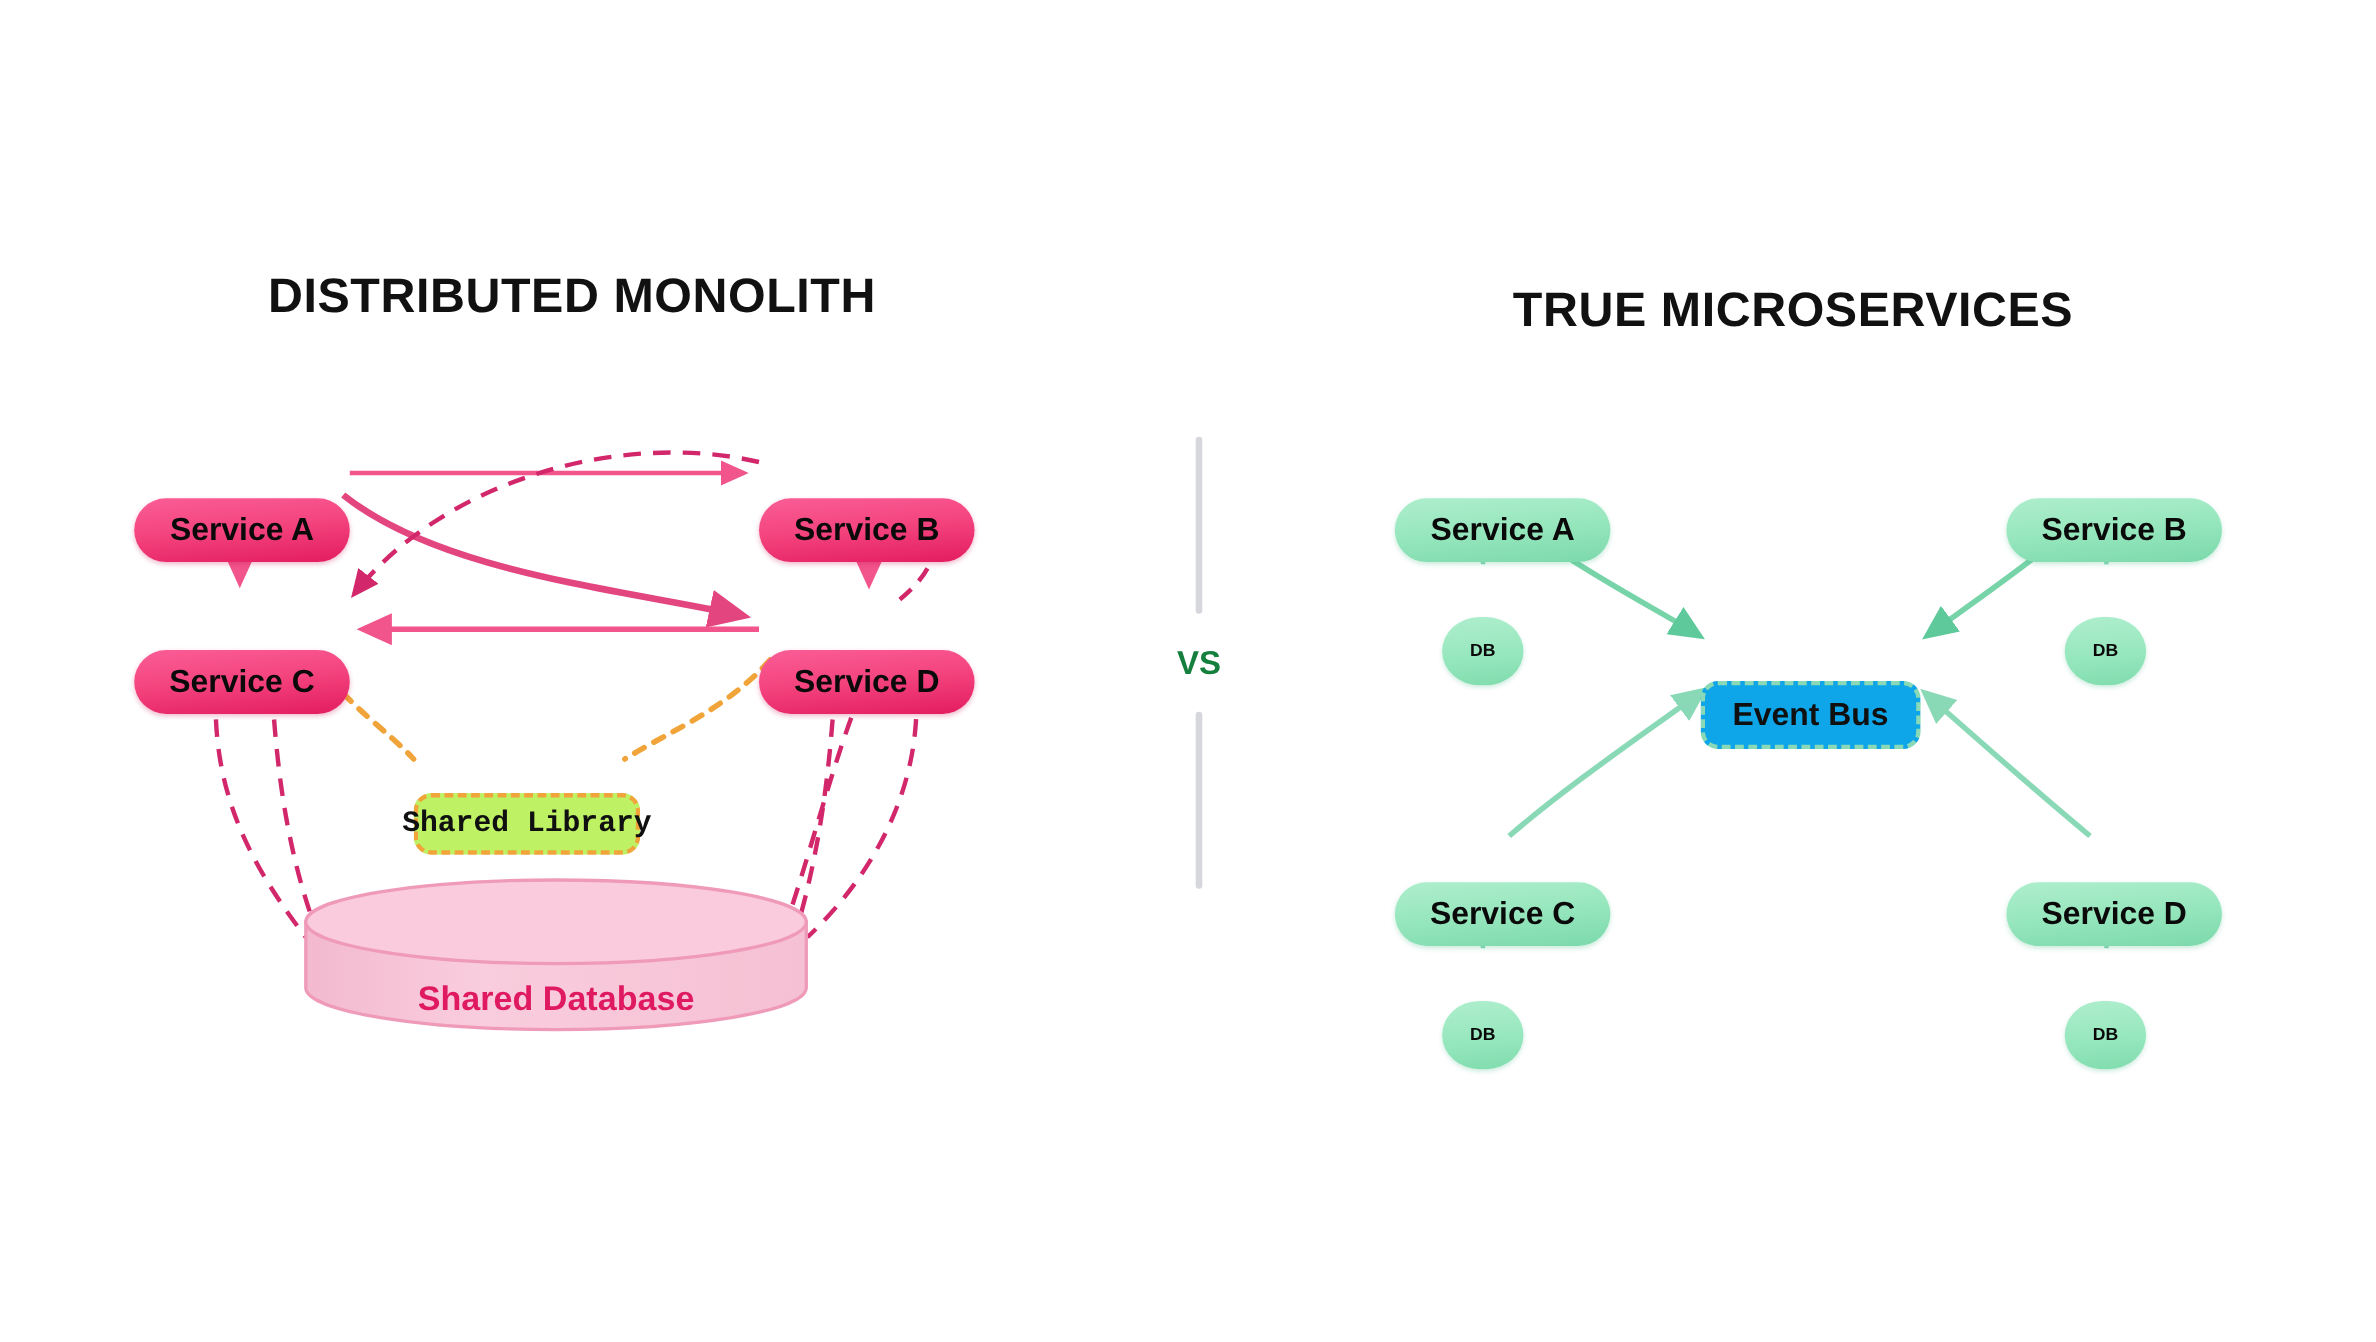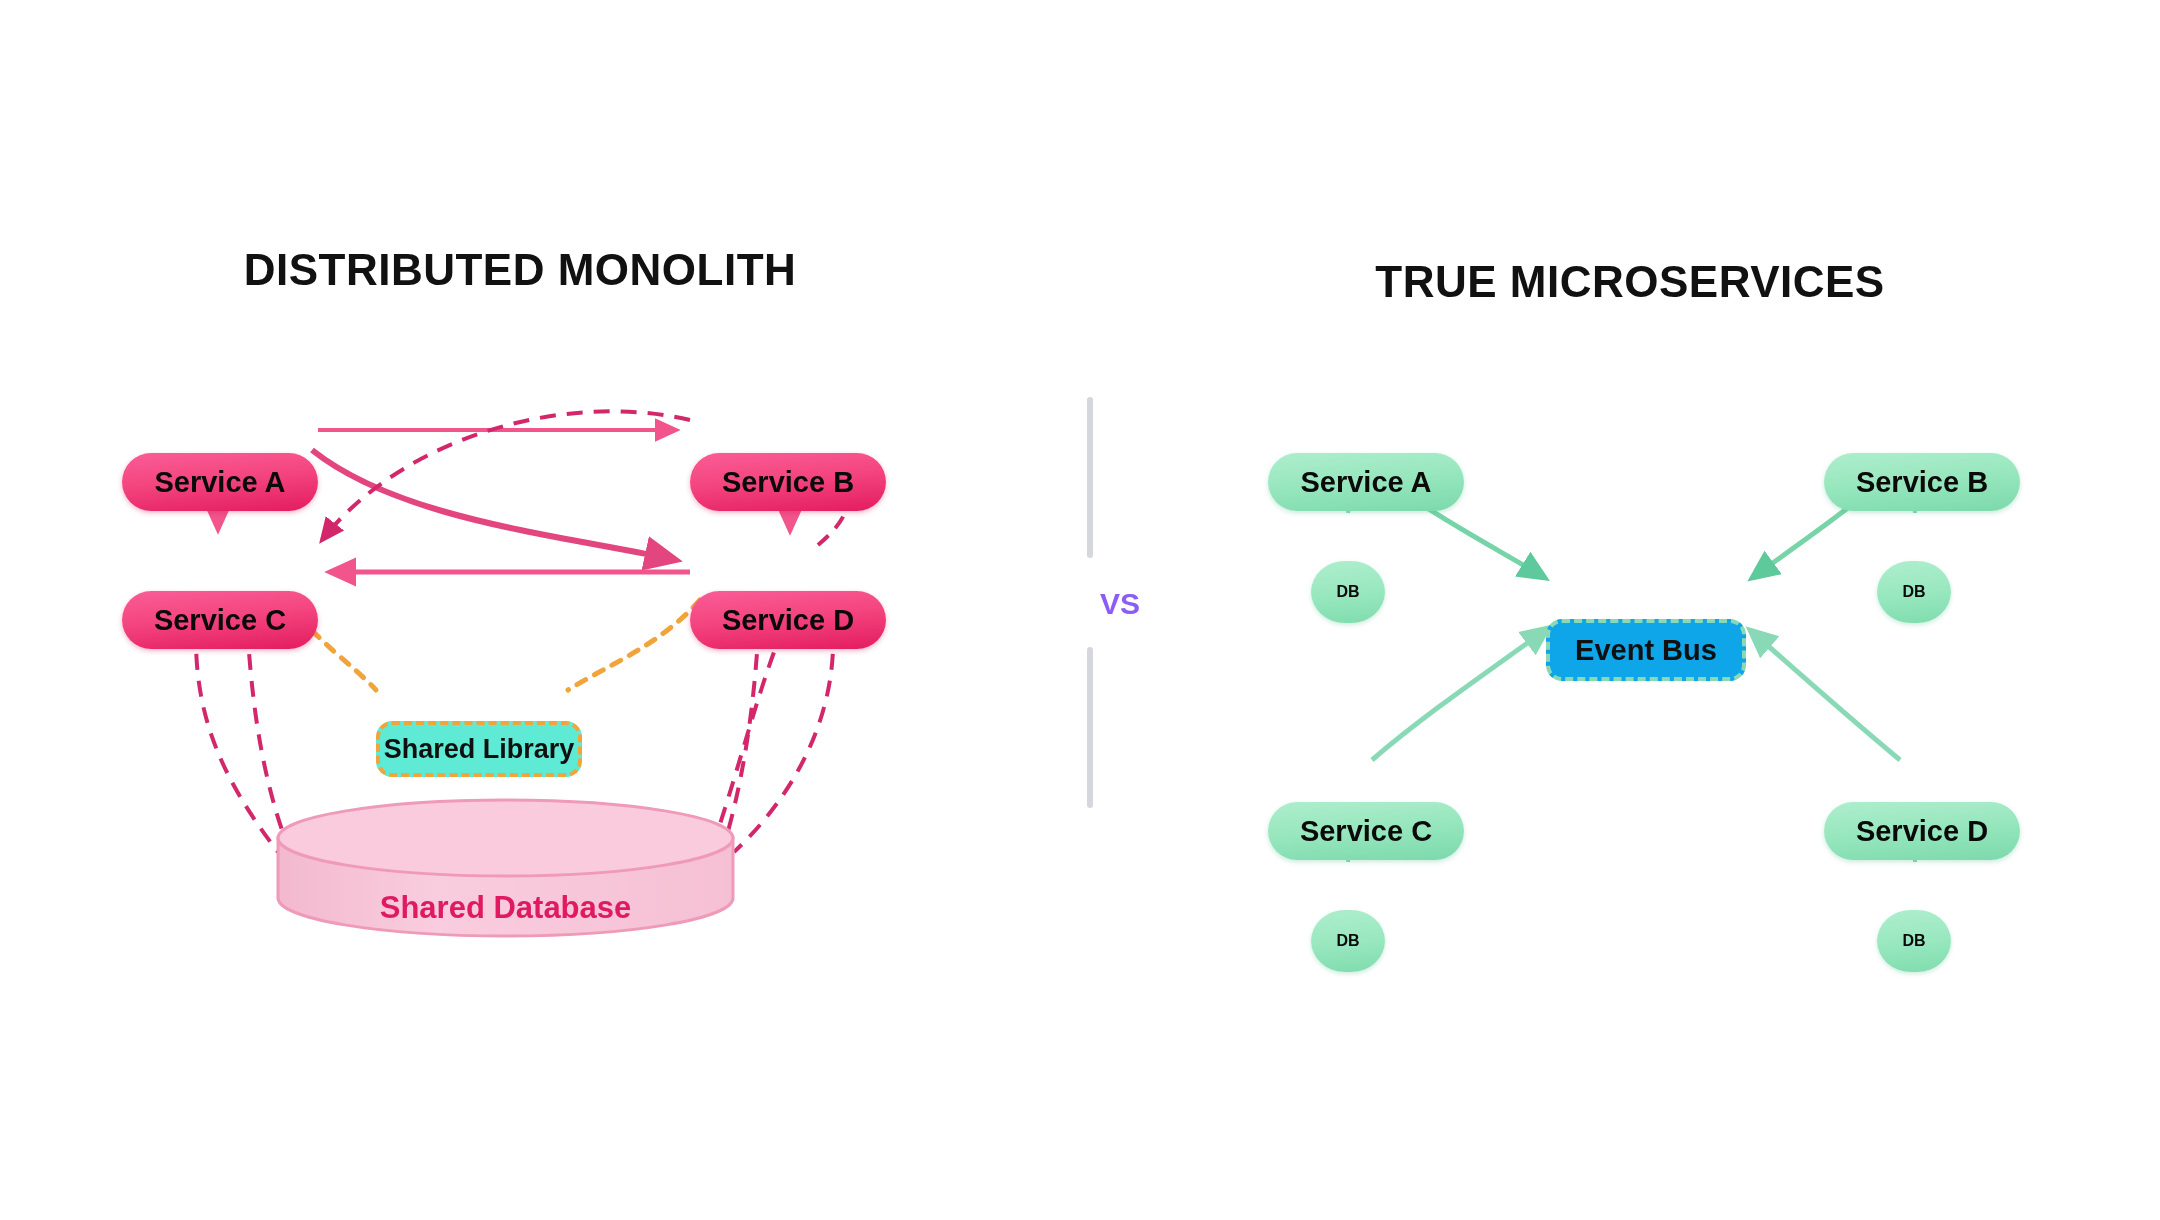--- a/index.html
+++ b/index.html
@@ -70,25 +70,26 @@
     background: linear-gradient(175deg, #aeeecd 0%, #97e7be 55%, #7fdcad 100%);
     color: #0a0a0a;
     font-size: 16px;
     font-weight: 700;
     box-shadow: 0 2px 4px rgba(60,180,130,0.25);
   }
   .shared-lib {
     width: 206px;
     height: 56px;
     border-radius: 16px;
-    background: #5eead4;
+    background: #bef264;
     border: 4px dashed #f0a43a;
     color: #101010;
     font-size: 27px;
     font-weight: 700;
+    font-family: Liberation Mono, monospace;
   }
   .event-bus {
     width: 200px;
     height: 62px;
     border-radius: 16px;
     background: #0ea5e9;
     border: 4px dashed #8ad9b6;
     color: #101010;
     font-size: 29px;
     font-weight: 600;
@@ -96,24 +97,24 @@
   .db-label {
     position: absolute;
     color: #e01a61;
     font-size: 31px;
     font-weight: 700;
     white-space: nowrap;
     text-align: center;
   }
   .vs-text {
     position: absolute;
-    color: #8b5cf6;
+    color: #15803d;
     font-size: 30px;
     font-weight: 700;
-    text-align: right;
+    text-align: center;
     white-space: nowrap;
   }
 </style>
 </head>
 <body>
 
 <svg id="canvas" viewBox="0 0 2160 1220">
   <defs>
     <marker id="arw-pink" viewBox="0 0 12 12" refX="9" refY="6" markerWidth="7" markerHeight="7" orient="auto-start-reverse">
       <path d="M0,1 L11,6 L0,11 z" fill="#f2548c"></path>

